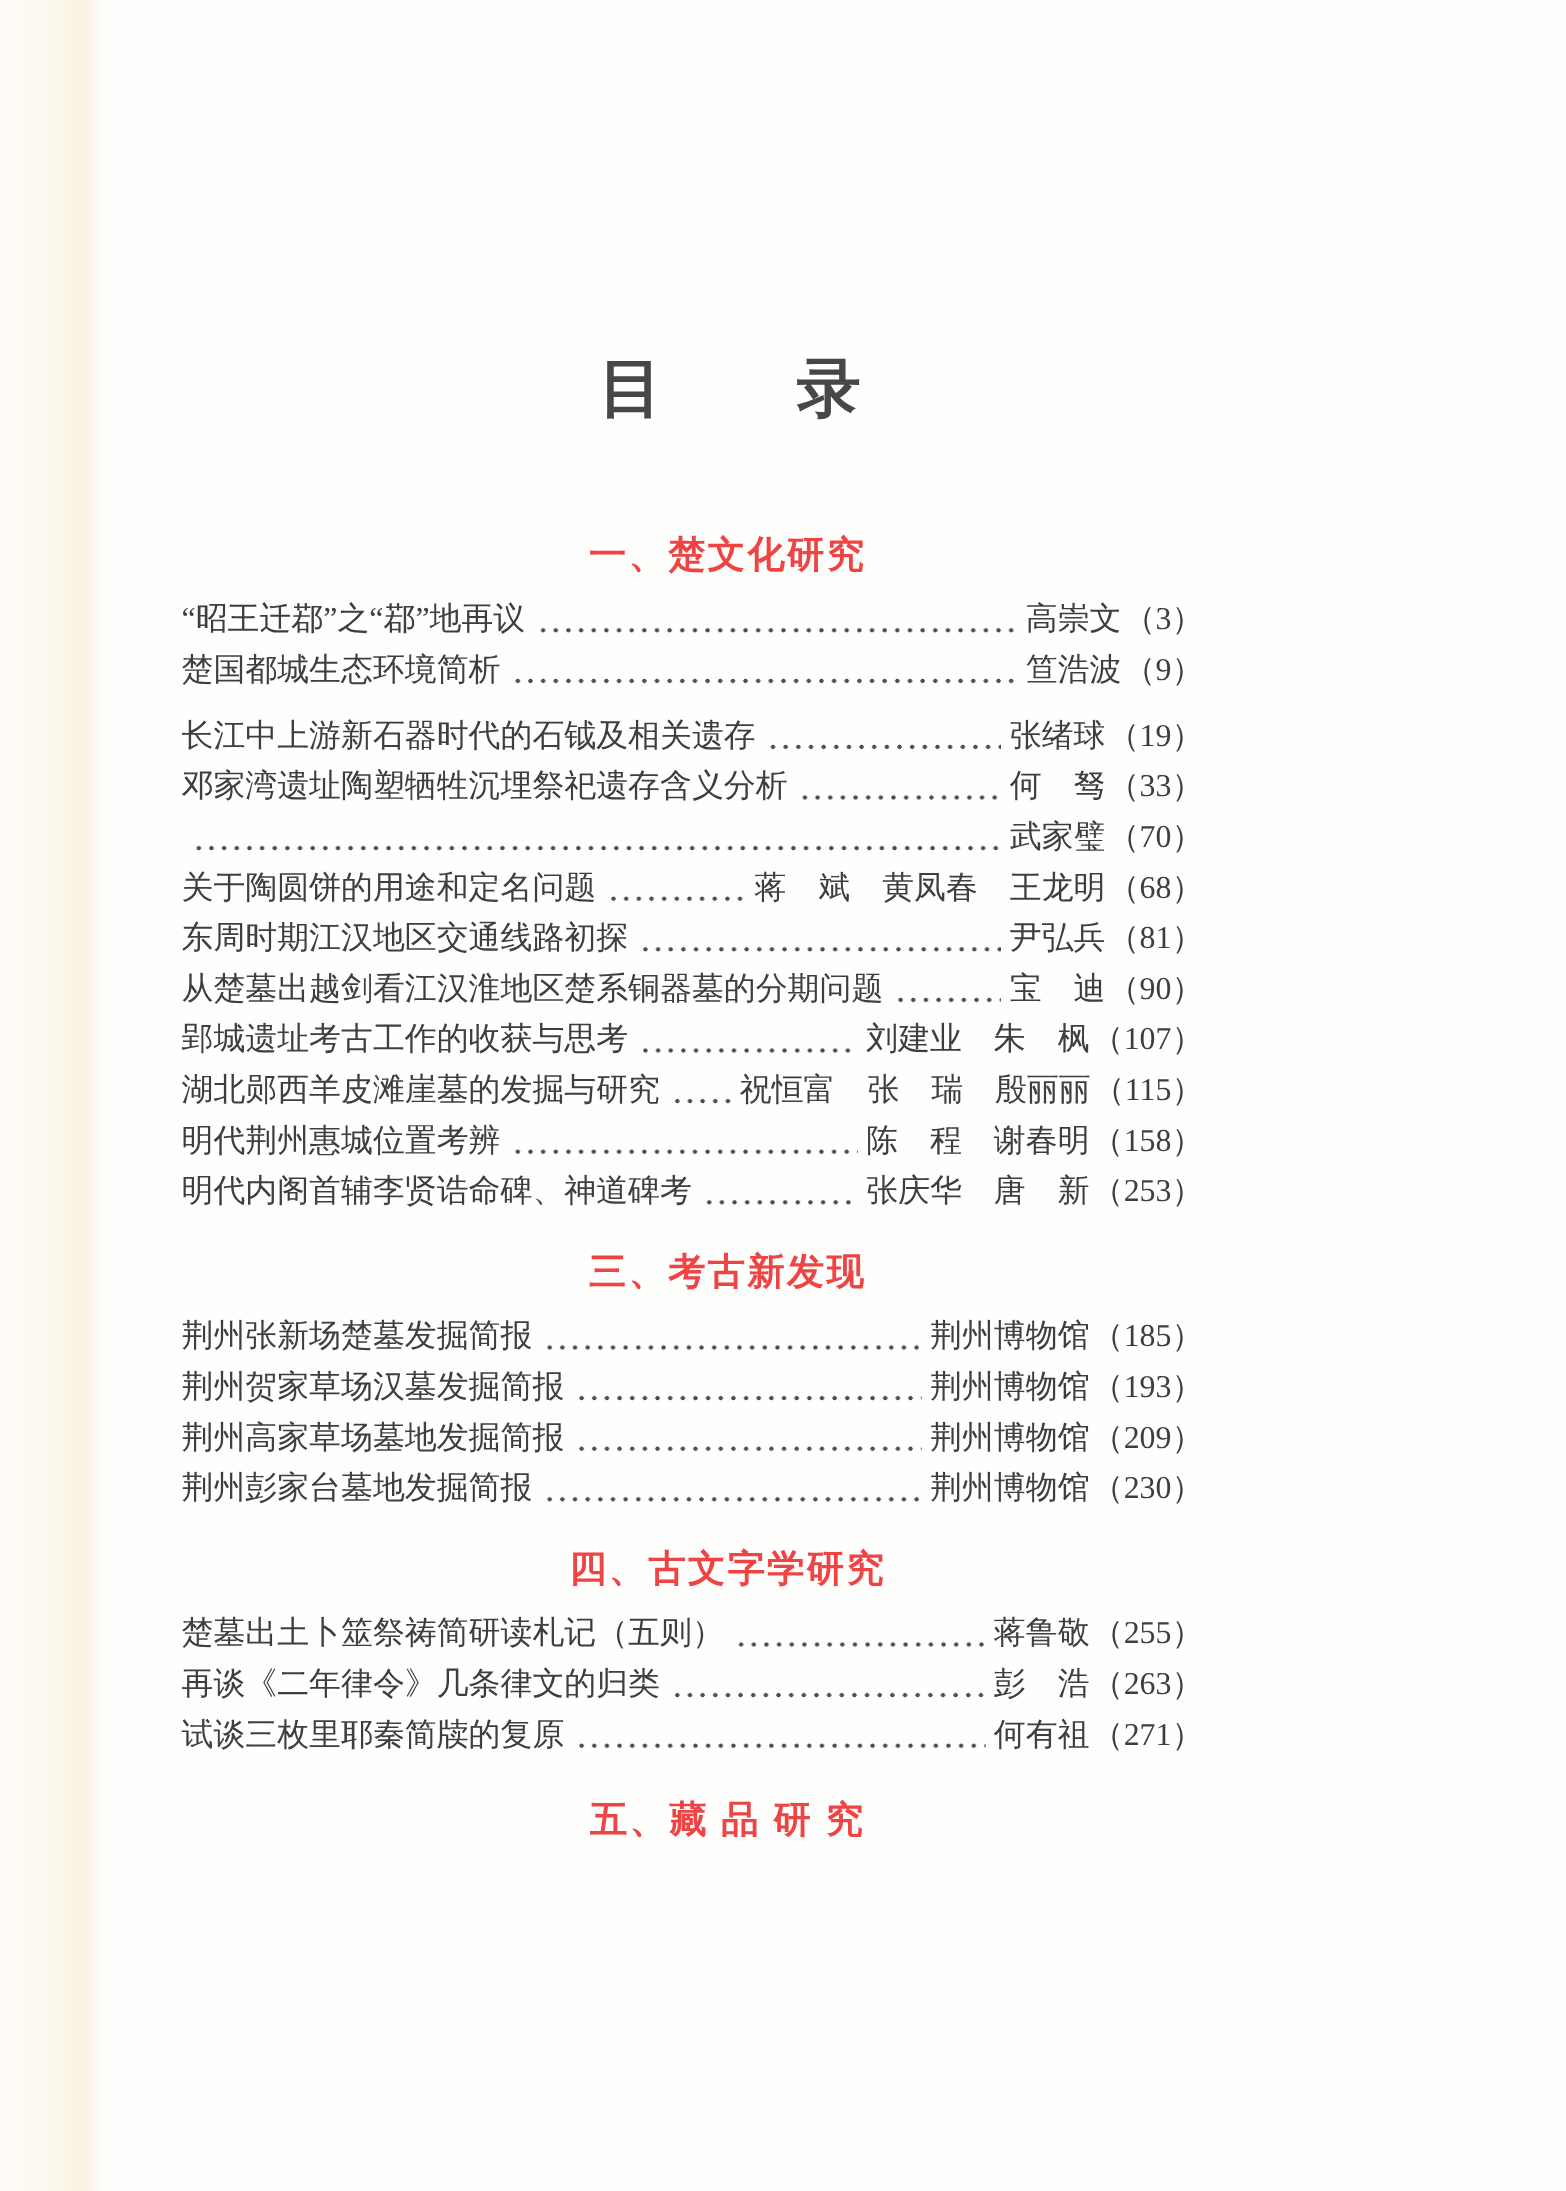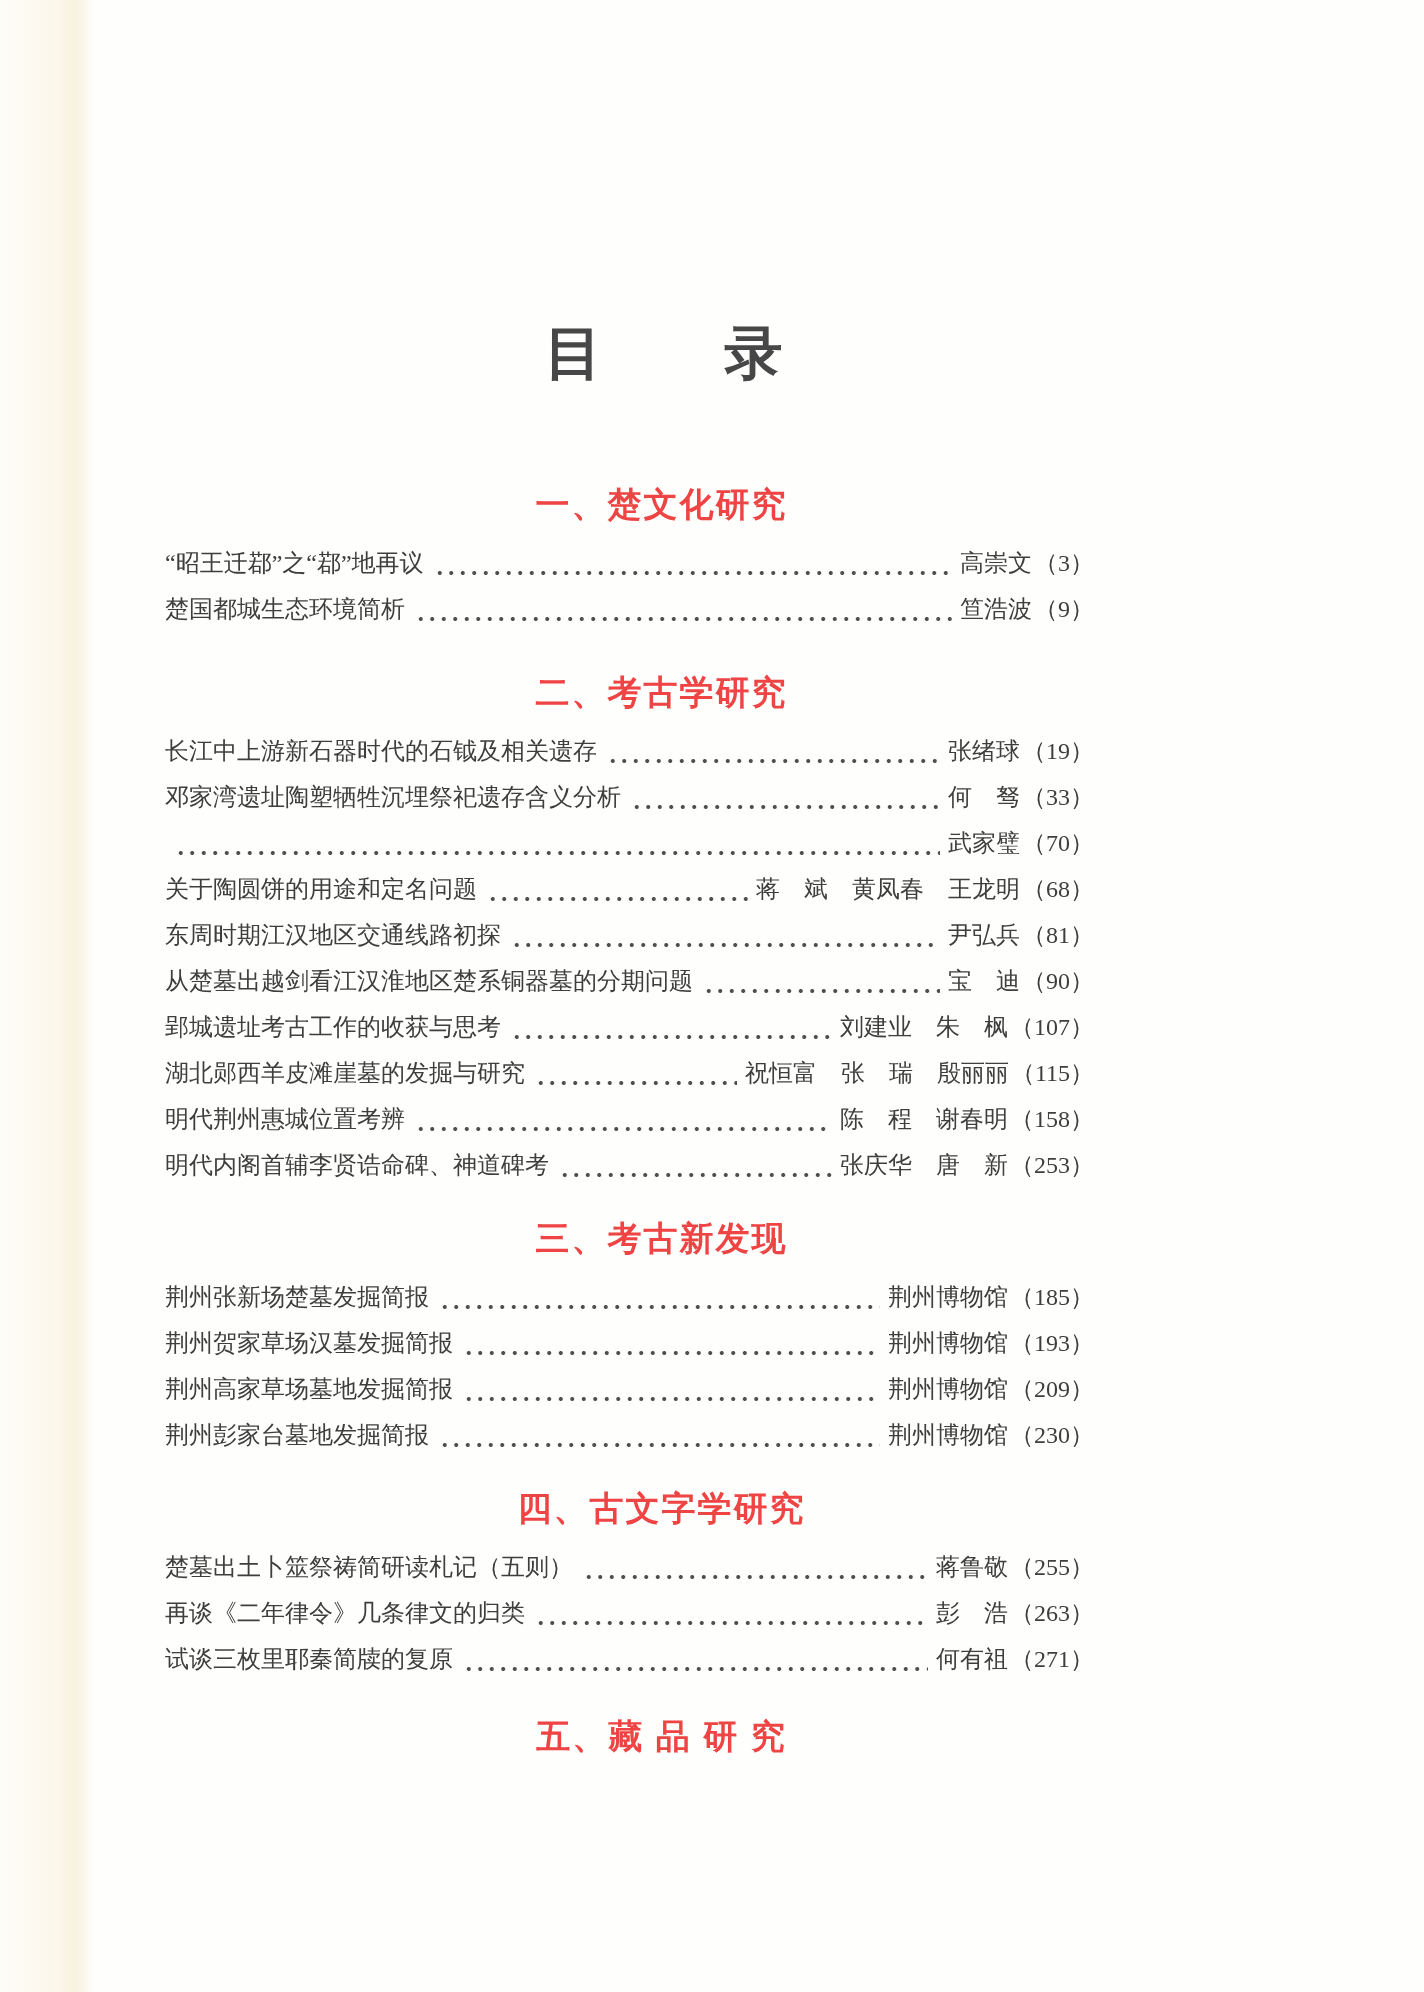--- a/index.html
+++ b/index.html
@@ -32,21 +32,21 @@
     color:#ef4444;letter-spacing:2px;
     text-align:center;transform:translateX(32px);
     margin-top:28px;
   }
   .section:nth-child(1) .section-heading{margin-top:96px;}
   .section:nth-child(2) .section-heading{margin-top:38px;}
   .section:nth-child(5) .section-heading{margin-top:32px;}
   .rows{margin-top:14px;}
   .entry{
     display:flex;align-items:center;
-    height:46px;font-size:24px;white-space:nowrap;
+    height:46px;font-size:29px;white-space:nowrap;
   }
   .entry .t{flex:0 0 auto;}
   .entry .leader{
     flex:1 1 auto;height:100%;
     margin:0 8px 0 10px;
     background-image:radial-gradient(circle,#4d4d4d 1.7px,rgba(77,77,77,0) 2.2px);
     background-size:11.5px 11.5px;
     background-repeat:repeat-x;
     background-position:0 27px;
     min-width:18px;
@@ -73,21 +73,20 @@
             </div>
             <div class="entry">
               <span class="t">楚国都城生态环境简析</span>
               <span class="leader"></span>
               <span class="authors">笪浩波</span>
               <span class="pageno">（9）</span>
             </div>
           </div>
         </div>
         <div class="section">
-          <div class="section-heading">二、考古学研究</div>
           <div class="rows">
             <div class="entry">
               <span class="t">长江中上游新石器时代的石钺及相关遗存</span>
               <span class="leader"></span>
               <span class="authors">张绪球</span>
               <span class="pageno">（19）</span>
             </div>
             <div class="entry">
               <span class="t">邓家湾遗址陶塑牺牲沉埋祭祀遗存含义分析</span>
               <span class="leader"></span>

